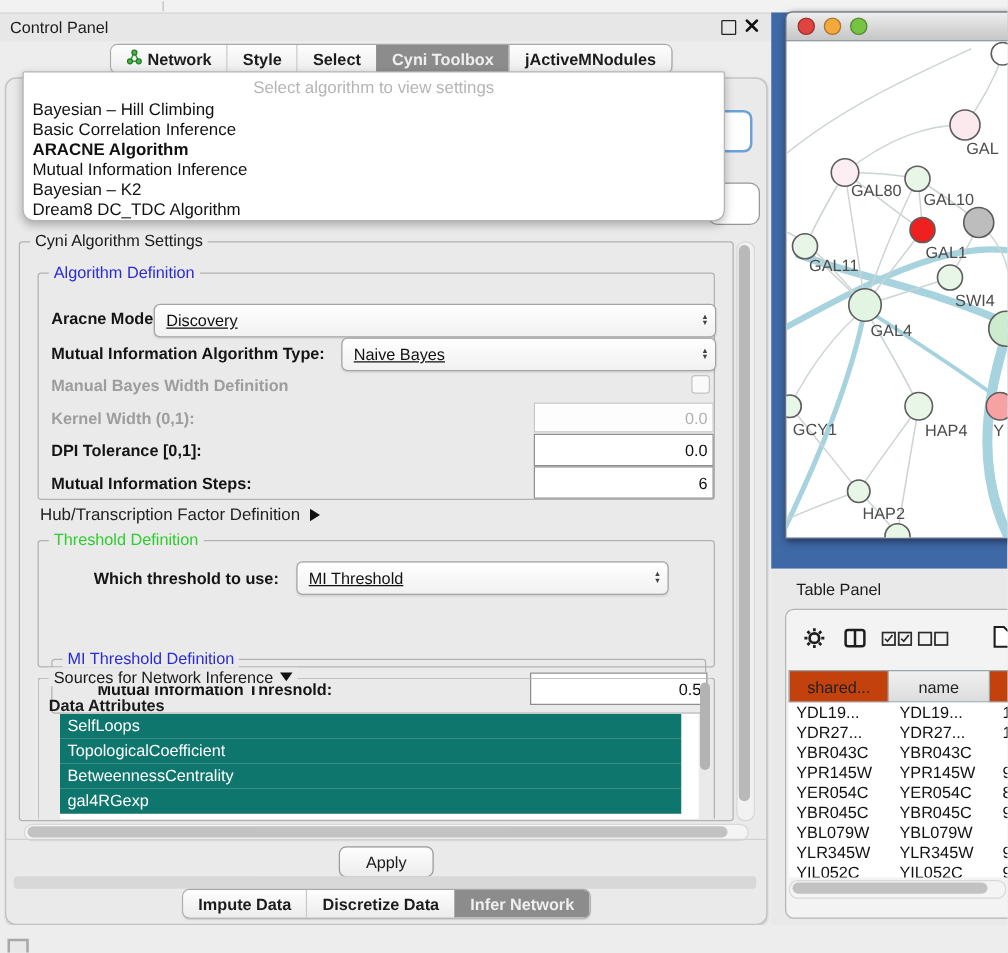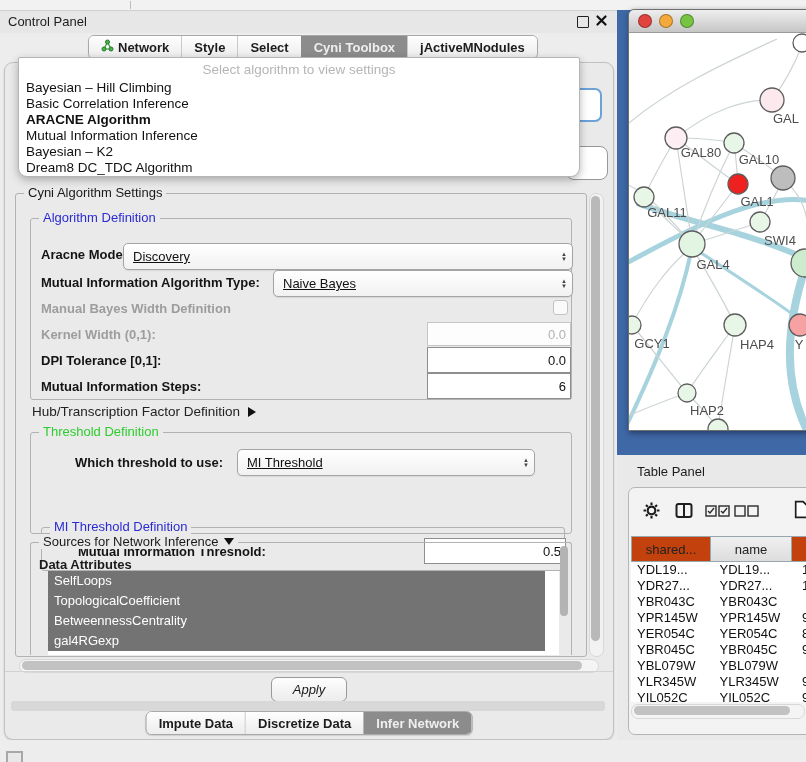--- a/index.html
+++ b/index.html
@@ -46,32 +46,32 @@
 
   .checkbox{position:absolute;width:13px;height:13px;border:1px solid #c3c3c3;border-radius:3px;background:#fafafa;}
 
   .tri-right{width:0;height:0;border-left:8px solid #111;border-top:5px solid transparent;border-bottom:5px solid transparent;display:inline-block;}
   .tri-down{width:0;height:0;border-top:7px solid #111;border-left:5px solid transparent;border-right:5px solid transparent;display:inline-block;}
 
   .hub-row{position:absolute;left:16px;top:210px;display:flex;align-items:center;gap:8px;font-size:13.5px;color:#222;}
 
   .attr-title{position:absolute;left:8px;top:14px;font-weight:bold;font-size:13px;}
   .attr-list{position:absolute;left:17px;top:28px;width:511px;height:84px;background:#fff;overflow:hidden;}
-  .attr-item{height:20px;line-height:20px;padding-left:6px;background:#737373;color:#fff;font-size:13px;margin-right:14px;}
+  .attr-item{height:20px;line-height:20px;padding-left:6px;background:#0f766e;color:#fff;font-size:13px;margin-right:14px;}
   .attr-scroll{position:absolute;right:3px;top:3px;width:8px;height:70px;background:#b3b3b3;border-radius:4px;}
 
   .scroll-v{position:absolute;left:584px;top:130px;width:13px;height:462px;background:#f2f2f2;border:1px solid #d8d8d8;border-radius:7px;}
   .scroll-v .thumb{position:absolute;left:1px;top:2px;width:9px;height:445px;background:#b9b9b9;border-radius:5px;}
   .scroll-h{position:absolute;border:1px solid #d8d8d8;background:#f4f4f4;border-radius:7px;}
   .scroll-h .thumb{position:absolute;left:2px;top:1px;height:9px;background:#c2c2c2;border-radius:5px;}
   .cyni-hscroll{left:14px;top:596px;width:578px;height:12px;}
   .cyni-hscroll .thumb{width:560px;}
 
   .apply-row{position:absolute;left:0;top:608px;width:100%;height:30px;border-top:1px solid #d2d2d2;}
-  .apply-btn{position:absolute;left:50%;transform:translateX(-50%);top:5px;width:74px;height:23px;background:linear-gradient(#fefefe,#ececec);border:1px solid #9a9a9a;border-radius:6px;font-size:13px;display:flex;align-items:center;justify-content:center;font-style:italic;}
+  .apply-btn{position:absolute;left:50%;transform:translateX(-50%);top:5px;width:74px;height:23px;background:linear-gradient(#fefefe,#ececec);border:1px solid #9a9a9a;border-radius:6px;font-size:13px;display:flex;align-items:center;justify-content:center;}
   .dark-strip{position:absolute;left:6px;top:638px;width:594px;height:10px;background:#d8d8d8;border-radius:3px;}
 
   
   .dropdown{left:18px;top:57px;width:560px;height:118px;background:#fff;border:1px solid #b5b5b5;border-radius:2px 2px 9px 9px;box-shadow:0 3px 8px rgba(0,0,0,.28);z-index:50;}
   .dd-placeholder{position:absolute;left:0;top:4px;width:100%;text-align:center;color:#b5b5b5;font-size:13.5px;}
   .dd-items{position:absolute;left:0;top:22px;width:100%;}
   .dd-item{height:16px;line-height:16px;padding-left:7px;font-size:13.5px;color:#111;}
   .dd-item.bold{font-weight:bold;}
 
   .frag-combo{left:564px;top:88px;width:34px;height:30px;border:2px solid #6ba2d8;border-radius:7px;background:#fff;z-index:40;}

